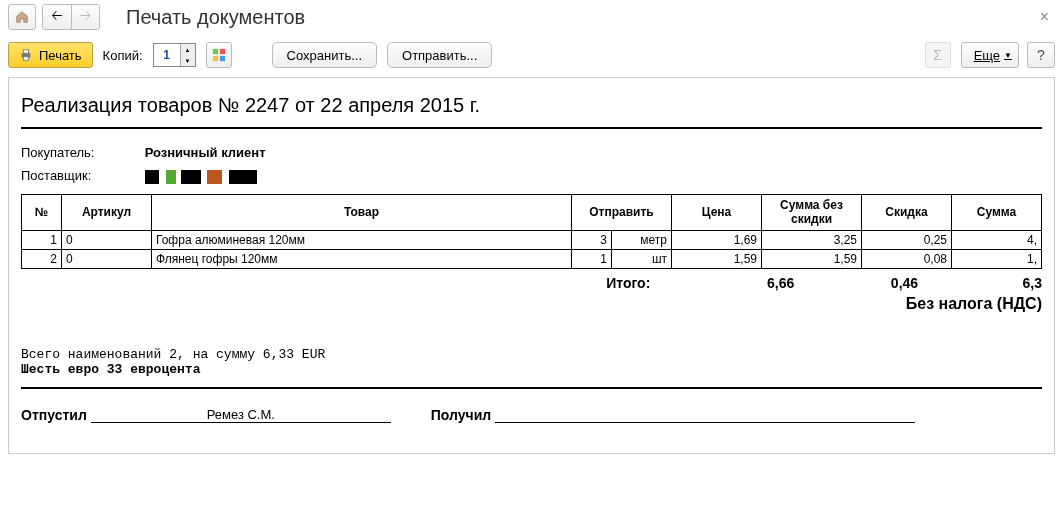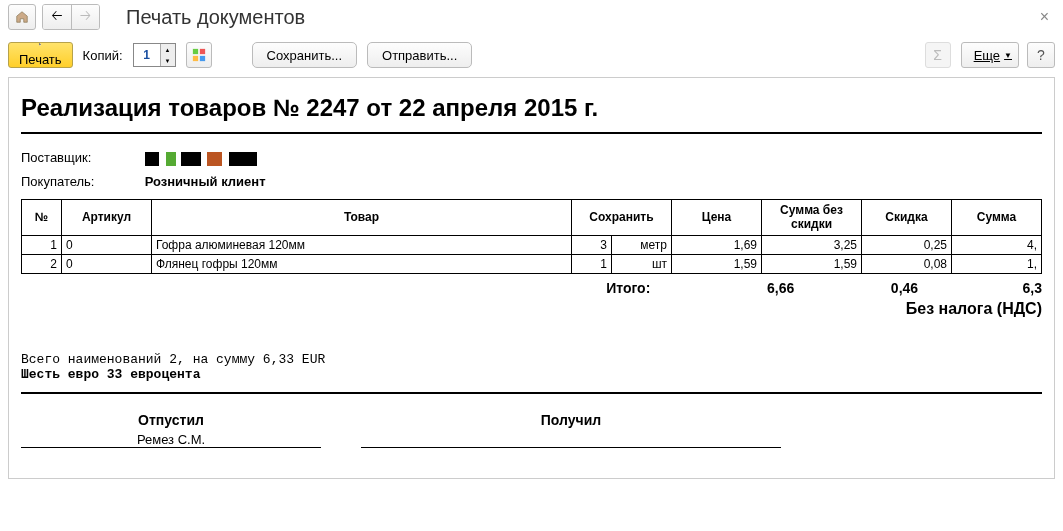--- a/index.html
+++ b/index.html
@@ -69,21 +69,20 @@
     height: 26px;
     padding: 0 10px;
     border: 1px solid #b7a24a;
     border-radius: 3px;
     background: linear-gradient(#ffe36b, #ffcf2a);
     display: flex;
     align-items: center;
     gap: 6px;
     cursor: pointer;
     font-size: 13px;
-    flex-direction: column;
   }
   .copies-label { font-size: 13px; }
   .spinner {
     display: flex;
     align-items: center;
     height: 24px;
     border: 1px solid #888;
   }
   .spinner .spin-val {
     width: 26px;
@@ -150,22 +149,22 @@
     cursor: pointer;
     font-size: 13px;
     text-decoration: underline;
   }
   .doc-wrap {
     border: 1px solid #ccc;
     margin: 0 8px 8px 8px;
     padding: 16px 12px 30px 12px;
   }
   .doc-title {
-    font-size: 24px;
-    font-weight: bold;
+    font-size: 20px;
+    font-weight: normal;
     padding-bottom: 8px;
   }
   .hr1 { border-top: 2px solid #000; margin: 2px 0 16px 0; }
   .info-row { margin-bottom: 8px; }
   .info-row .lbl { display: inline-block; width: 120px; }
   .info-row .val-bold { font-weight: bold; }
   .redacted {
     display:inline-block;
     width:140px; height:14px;
     background:
@@ -193,21 +192,21 @@
     text-align: right;
     font-weight: bold;
     font-size: 14px;
   }
   .totals .row1 span { display: inline-block; }
   .tax-note { text-align: right; font-weight: bold; font-size: 16px; margin-top: 4px; }
   .summary { margin-top: 34px; font-size: 13px; font-family: Liberation Mono, monospace; }
   .summary .words { font-weight: bold; }
   .hr2 { border-top: 2px solid #000; margin: 10px 0 18px 0; }
   .sign-row { display: flex; gap: 40px; align-items: flex-end; }
-  .sig-block { display: flex; align-items: center; gap: 4px; flex-direction: column; }
+  .sig-block { display: flex; align-items: flex-start; gap: 4px; }
   .sig-lbl { font-weight: bold; font-size: 14px; }
   .sig-line {
     border-bottom: 1px solid #000;
     height: 16px;
     display: inline-block;
     text-align: center;
     font-size: 13px;
   }
   .disabled-sum {
     width: 26px;
@@ -277,35 +276,35 @@
     </div>
     <div class="sq-btn" style="color:#555">?</div>
   </div>
 </div>
 
 <div class="doc-wrap">
   <div class="doc-title">Реализация товаров № 2247 от 22 апреля 2015 г.</div>
   <div class="hr1"></div>
 
   <div class="info-row">
+    <span class="lbl">Покупатель:</span>
+    <span class="val-bold">Розничный клиент</span>
+  </div>
+  <div class="info-row">
     <span class="lbl">Поставщик:</span>
     <span class="redacted"></span>
-  </div>
-  <div class="info-row">
-    <span class="lbl">Покупатель:</span>
-    <span class="val-bold">Розничный клиент</span>
   </div>
 
   <table class="data">
     <thead>
       <tr>
         <th style="width:40px">№</th>
         <th style="width:90px">Артикул</th>
         <th>Товар</th>
-        <th style="width:100px" colspan="2">Сохранить</th>
+        <th style="width:100px" colspan="2">Отправить</th>
         <th style="width:90px">Цена</th>
         <th style="width:100px">Сумма без скидки</th>
         <th style="width:90px">Скидка</th>
         <th style="width:90px">Сумма</th>
       </tr>
     </thead>
     <tbody id="rows-body">
         <tr>
           <td class="r">1</td>
           <td>0</td>

